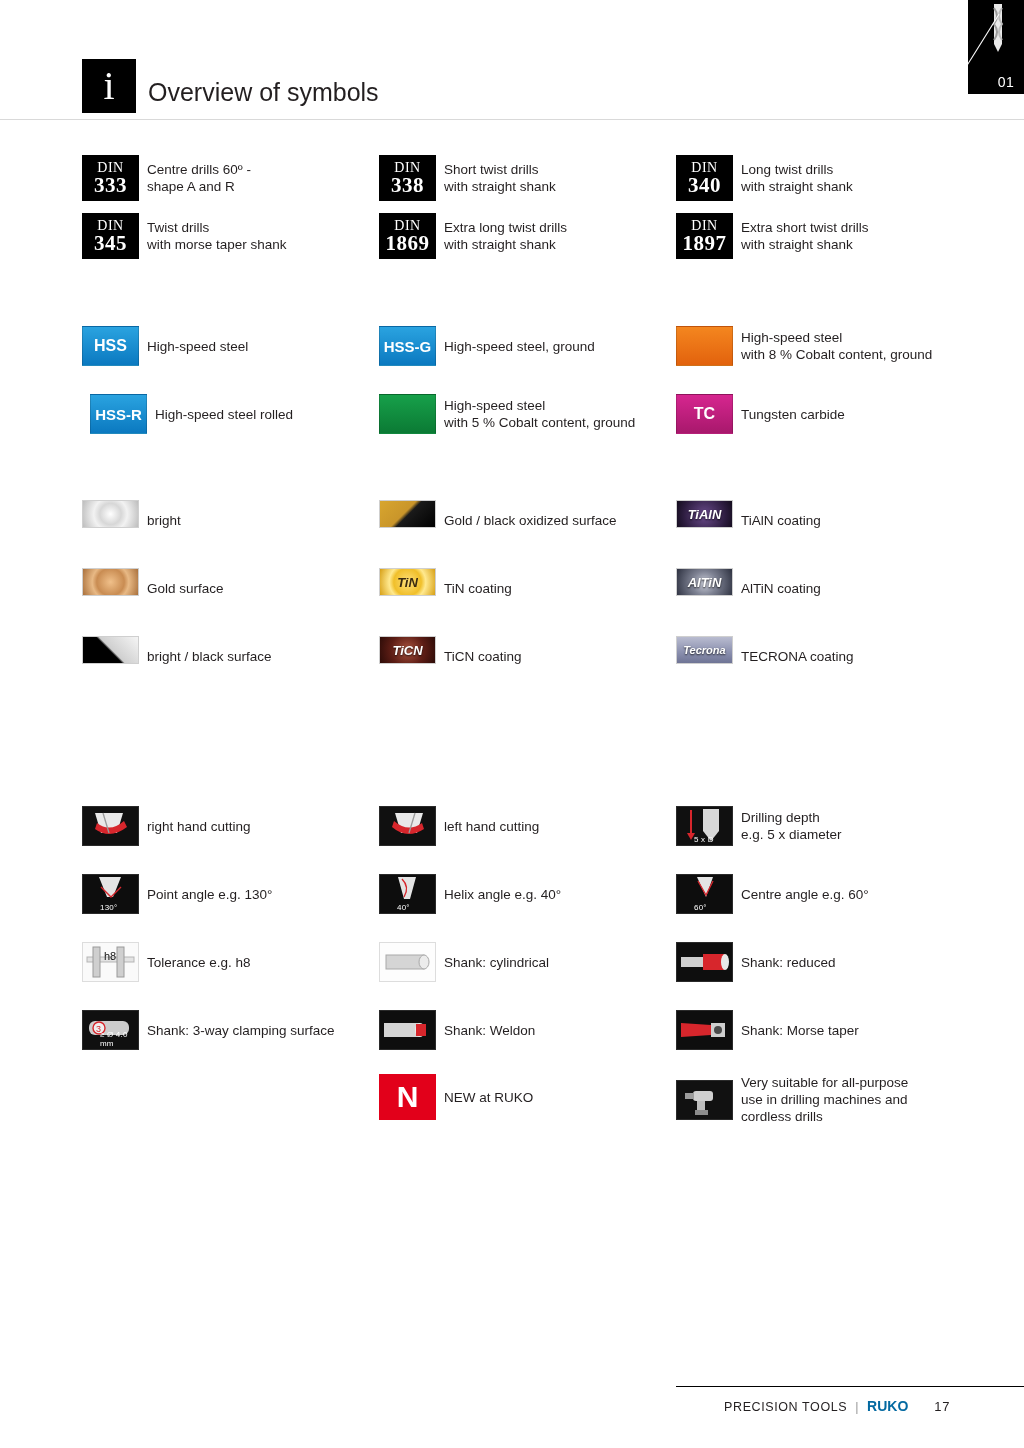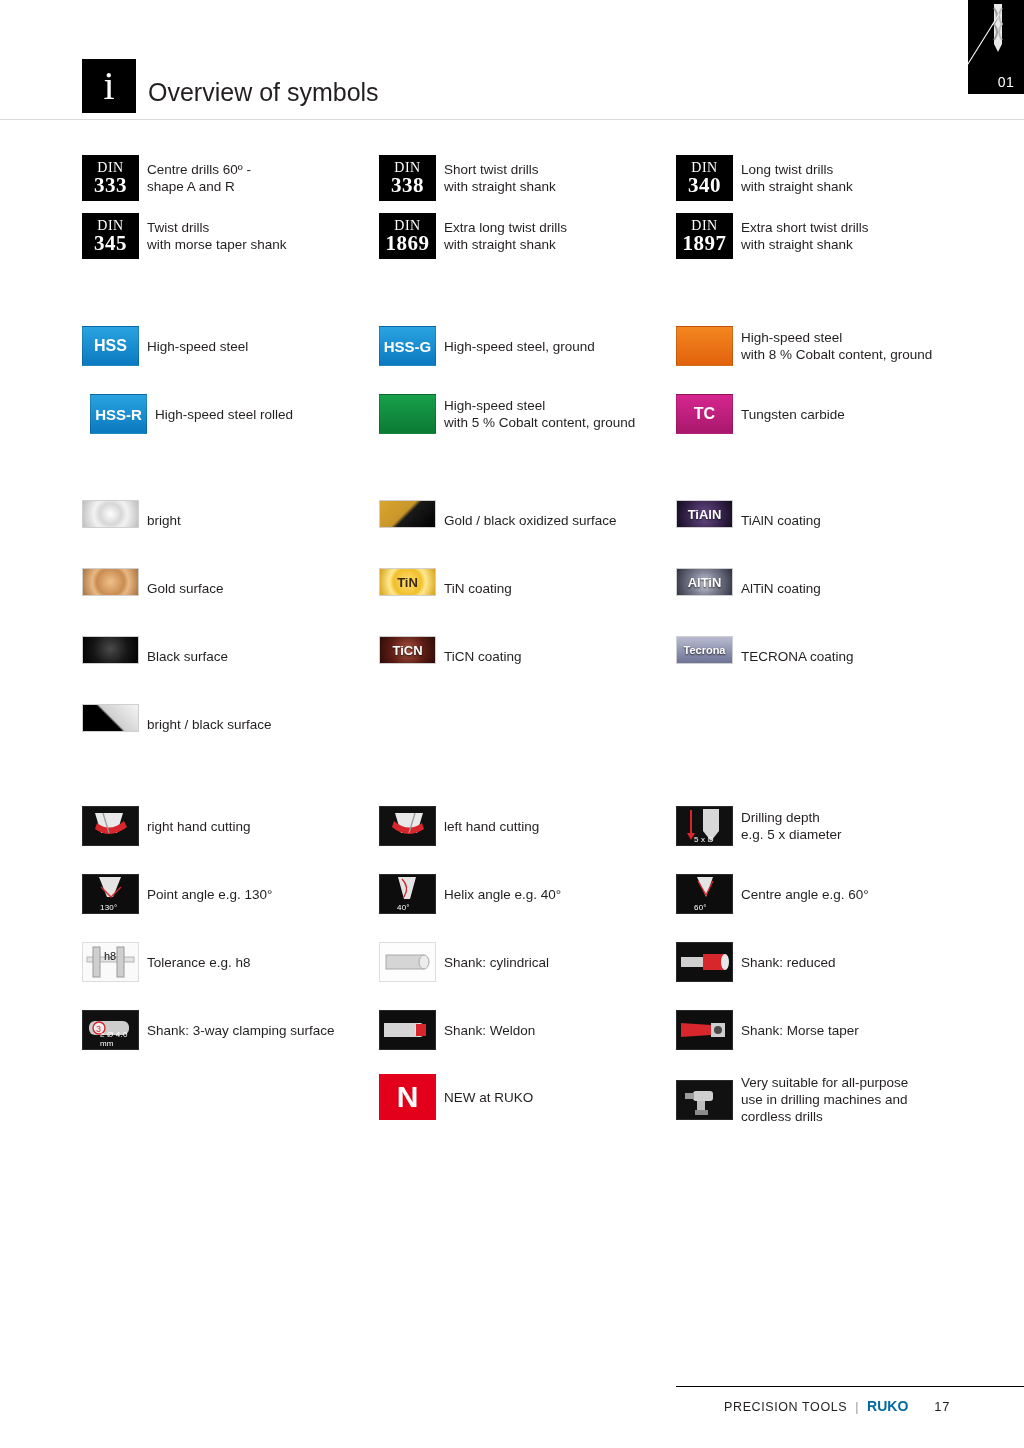--- a/index.html
+++ b/index.html
@@ -78,21 +78,21 @@
   }
   .mat.two{flex-direction:column;line-height:1.05;font-size:14px;gap:47px;}
   .mat-hss{background:linear-gradient(180deg,#2aa3e0,#0b79c0);}
   .mat-hssg{background:linear-gradient(180deg,#2aa3e0,#0b79c0);}
   .mat-hsse8{background:linear-gradient(180deg,#f4861f,#e2620d);}
   .mat-hssr{background:linear-gradient(180deg,#2aa3e0,#0b79c0);}
   .mat-hsse5{background:linear-gradient(180deg,#17a04a,#0b7a34);}
   .mat-tc{background:linear-gradient(180deg,#d6268f,#a8186c);}
 
   
-  .surf{width:57px;height:28px;border:1px solid #cfcfcf;box-sizing:border-box;position:relative;overflow:hidden;}
+  .surf{width:57px;height:28px;border:1px solid #cfcfcf;box-sizing:border-box;position:relative;overflow:hidden;font-style:italic;}
   .s-bright{background:radial-gradient(circle at 50% 50%,#ffffff 0%,#d7d7d7 35%,#f2f2f2 55%,#bdbdbd 100%);}
   .s-goldblack{background:linear-gradient(135deg,#d8a62e 0%, #c9952a 45%, #1a1a1a 52%, #000 100%);}
   .s-tialn{background:radial-gradient(circle at 50% 55%,#6a4b8c 0%,#2b1b3d 70%,#130c1c 100%);}
   .s-gold{background:radial-gradient(circle at 50% 50%,#f0c08a 0%,#c98c52 45%,#e8b985 60%,#a9703c 100%);}
   .s-tin{background:radial-gradient(circle at 50% 50%,#ffe07a 0%,#f0bf2a 45%,#ffe98f 60%,#d79f14 100%);}
   .s-altin{background:radial-gradient(circle at 50% 55%,#c9ccd8 0%,#7d8192 40%,#2d3140 100%);}
   .s-black{background:radial-gradient(circle at 50% 45%,#4a4a4a 0%,#161616 55%,#000 100%);}
   .s-ticn{background:radial-gradient(circle at 50% 50%,#a8533f 0%,#5d1d15 55%,#2d0c08 100%);}
   .s-tecrona{background:linear-gradient(180deg,#b9bcd0,#8a8fae 60%,#6f7495);}
   .s-brightblack{background:linear-gradient(45deg,#000 0%,#000 48%,#cfcfcf 52%,#f5f5f5 100%);}
@@ -289,26 +289,20 @@
           <div class="surf s-bright"></div>
         </div>
       <div class="lbl">bright</div>
     </div>
     <div class="row" style="margin-bottom:28px;">
       <div class="sym">
           <div class="surf s-gold"></div>
         </div>
       <div class="lbl">Gold surface</div>
     </div>
-    <div class="row" style="margin-bottom:28px;">
-      <div class="sym">
-          <div class="surf s-black"></div>
-        </div>
-      <div class="lbl">Black surface</div>
-    </div>
     <div class="row">
       <div class="sym">
           <div class="surf s-brightblack"></div>
         </div>
       <div class="lbl">bright / black surface</div>
     </div>
   </div>
 
   <div class="col c2" style="top:500px;">
     <div class="row" style="margin-bottom:28px;">

